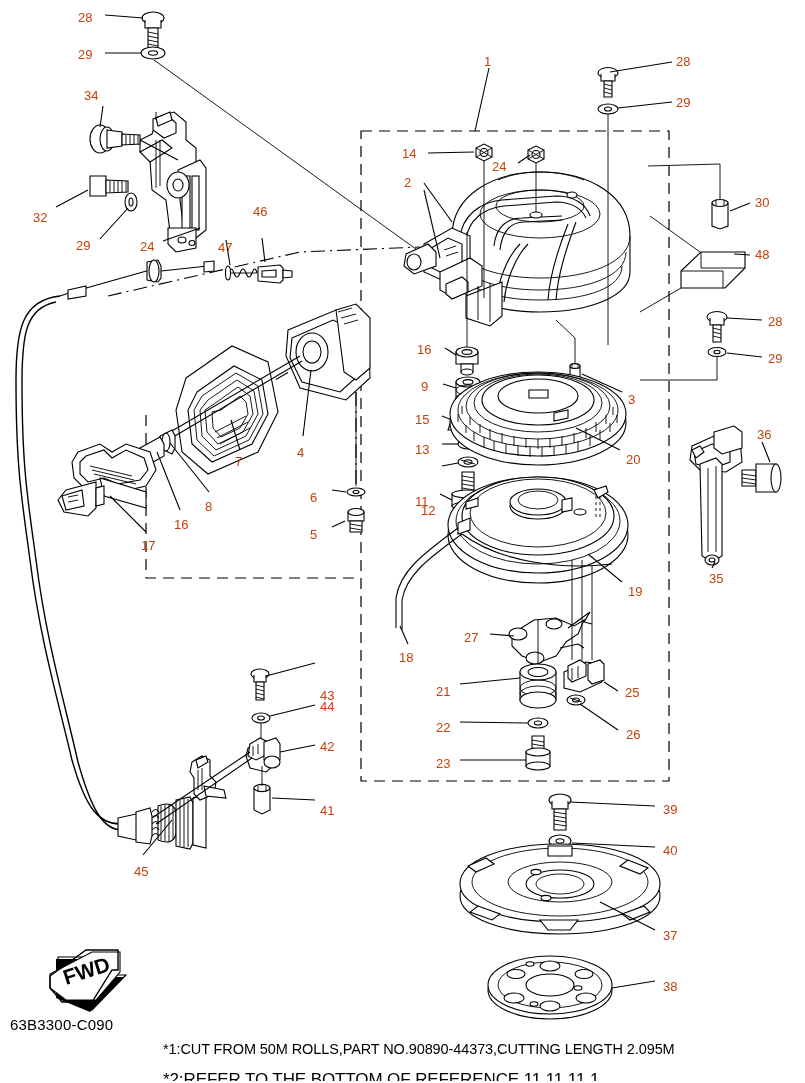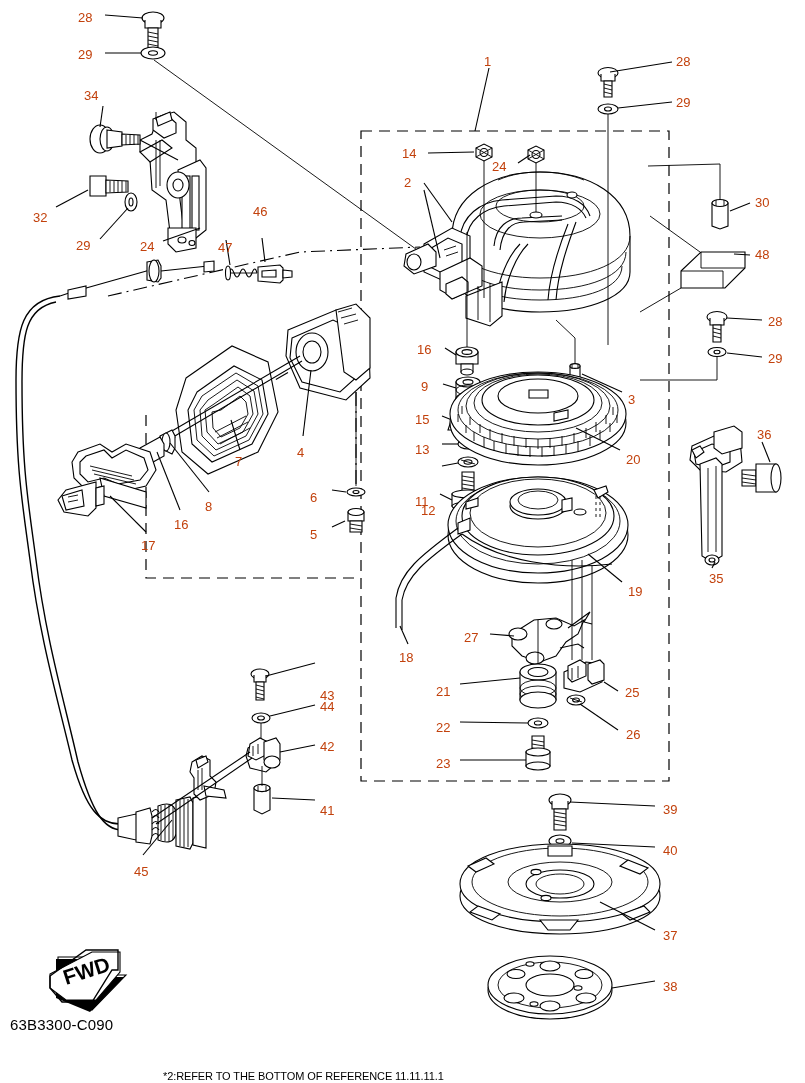--- a/index.html
+++ b/index.html
@@ -4,21 +4,21 @@
 <title>Parts Diagram 63B3300-C090</title>
 <style>
   html,body{margin:0;padding:0;background:#ffffff;}
   body{font-family:"Liberation Sans",sans-serif;color:#000;}
   #page{position:relative;width:805px;height:1083px;background:#fff;overflow:hidden;}
   #svgroot{position:absolute;left:0;top:0;width:805px;height:1083px;}
   .lbl{position:absolute;font-family:"Liberation Sans",sans-serif;font-size:13px;
        font-weight:400;letter-spacing:0px;color:#c2410c;white-space:nowrap;line-height:19px;}
   .code{position:absolute;font-size:15px;letter-spacing:0.2px;white-space:nowrap;}
   .note{position:absolute;font-size:14.5px;letter-spacing:-0.1px;white-space:nowrap;}
-  .note2{position:absolute;font-size:11px;letter-spacing:-0.1px;white-space:nowrap;
+  .note2{position:absolute;font-size:17px;letter-spacing:-0.1px;white-space:nowrap;
          overflow:hidden;height:11px;}
   svg text.fwd{font-family:"Liberation Sans",sans-serif;font-weight:bold;}
 </style>
 </head>
 <body>
 
 <div id="page">
 
 <svg id="svgroot" viewBox="0 0 805 1083">
   <defs>
@@ -645,15 +645,16 @@
 <div class="lbl" style="left:320px;top:737px;">42</div>
 <div class="lbl" style="left:320px;top:801px;">41</div>
 <div class="lbl" style="left:134px;top:862px;">45</div>
 
 <div class="lbl" style="left:663px;top:800px;">39</div>
 <div class="lbl" style="left:663px;top:841px;">40</div>
 <div class="lbl" style="left:663px;top:926px;">37</div>
 <div class="lbl" style="left:663px;top:977px;">38</div>
 
 <div class="code" style="left:10px;top:1016px;">63B3300-C090</div>
+<div class="note" style="left:163px;top:1041px;">*1:CUT FROM 50M ROLLS,PART NO.90890-44373,CUTTING LENGTH 2.095M</div>
 <div class="note2" style="left:163px;top:1070px;">*2:REFER TO THE BOTTOM OF REFERENCE 11.11.11.1</div>
 
 </div>
 
 </body></html>

